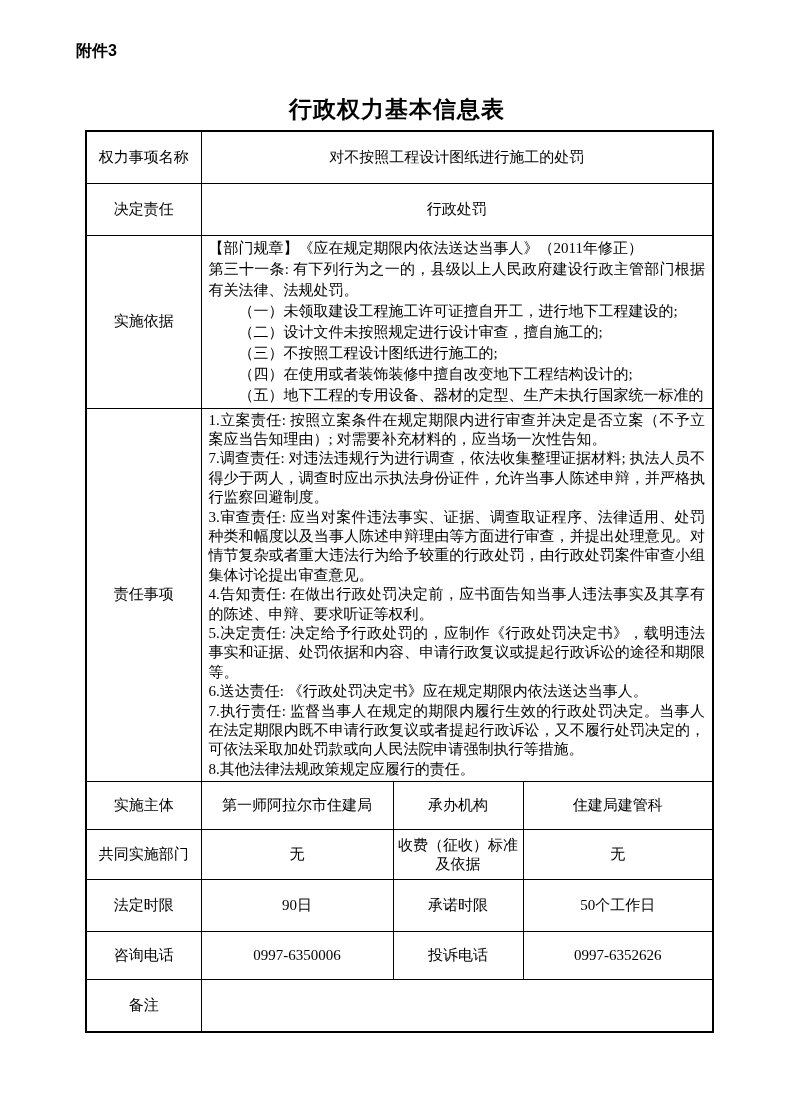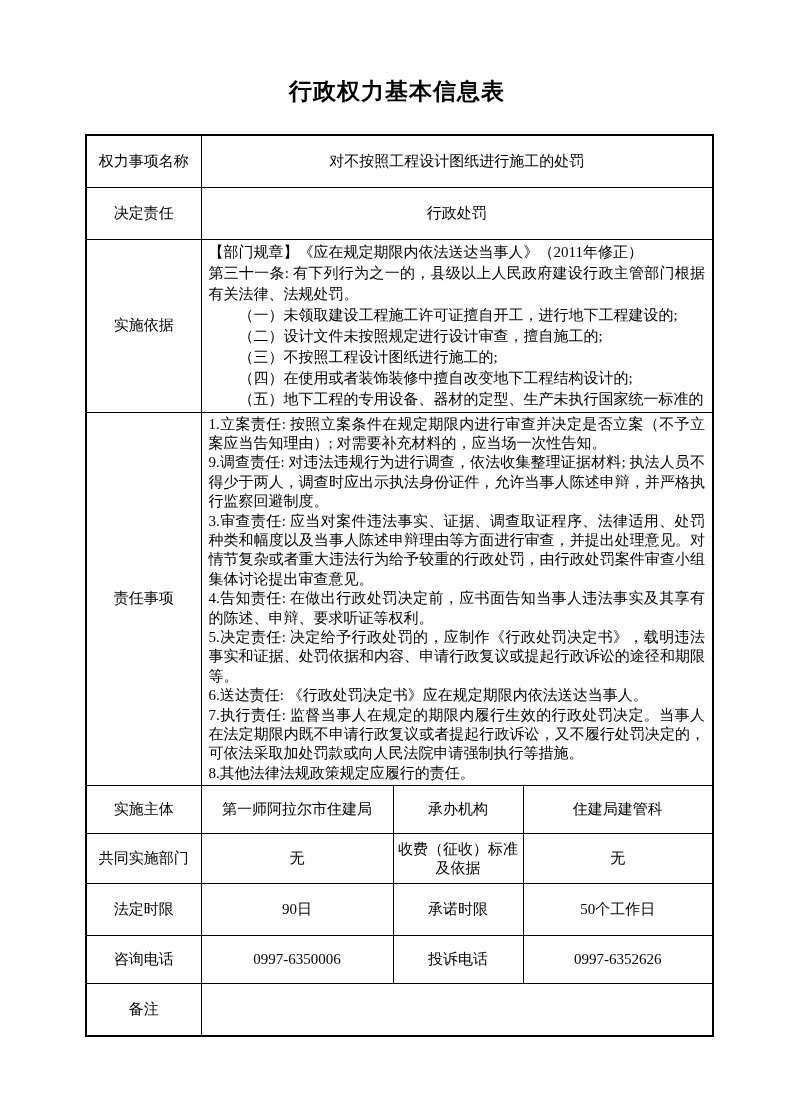--- a/index.html
+++ b/index.html
@@ -19,21 +19,21 @@
     margin-top:36px;
     text-align:center;
     font-family:"Liberation Sans","DejaVu Sans",sans-serif;
     font-weight:bold; font-size:23px; line-height:26px;
     letter-spacing:1px;
   }
   table.info {
     border-collapse:collapse;
     table-layout:fixed;
     width:627px;
-    margin:30px 0 0 85px;
+    margin:8px 0 0 85px;
     border:2px solid #000;
   }
   td {
     border:1px solid #000;
     font-size:15px;
     padding:2px 3px;
     text-align:center;
     vertical-align:middle;
     overflow:hidden;
     word-break:break-all;
@@ -46,20 +46,21 @@
   td.txt p { margin:0; text-align:justify; }
   .basis p  { line-height:21px; }
   .duties p { line-height:19.4px; }
   .indent { text-indent:2em; }
 </style>
 </head>
 <body>
 
 <div class="page">
 
+  <div class="attachment">附件3</div>
 
   <div class="title">行政权力基本信息表</div>
 
   <table class="info">
     <colgroup>
       <col style="width:115px">
       <col style="width:192px">
       <col style="width:130px">
       <col style="width:190px">
     </colgroup>
@@ -85,21 +86,21 @@
         <p class="indent">（三）不按照工程设计图纸进行施工的;</p>
         <p class="indent">（四）在使用或者装饰装修中擅自改变地下工程结构设计的;</p>
         <p class="indent">（五）地下工程的专用设备、器材的定型、生产未执行国家统一标准的</p>
       </td>
     </tr>
 
     <tr style="height:370px">
       <td>责任事项</td>
       <td colspan="3" class="txt duties">
         <p>1.立案责任: 按照立案条件在规定期限内进行审查并决定是否立案（不予立案应当告知理由）; 对需要补充材料的，应当场一次性告知。</p>
-        <p>9.调查责任: 对违法违规行为进行调查，依法收集整理证据材料; 执法人员不得少于两人，调查时应出示执法身份证件，允许当事人陈述申辩，并严格执行监察回避制度。</p>
+        <p>7.调查责任: 对违法违规行为进行调查，依法收集整理证据材料; 执法人员不得少于两人，调查时应出示执法身份证件，允许当事人陈述申辩，并严格执行监察回避制度。</p>
         <p>3.审查责任: 应当对案件违法事实、证据、调查取证程序、法律适用、处罚种类和幅度以及当事人陈述申辩理由等方面进行审查，并提出处理意见。对情节复杂或者重大违法行为给予较重的行政处罚，由行政处罚案件审查小组集体讨论提出审查意见。</p>
         <p>4.告知责任: 在做出行政处罚决定前，应书面告知当事人违法事实及其享有的陈述、申辩、要求听证等权利。</p>
         <p>5.决定责任: 决定给予行政处罚的，应制作《行政处罚决定书》，载明违法事实和证据、处罚依据和内容、申请行政复议或提起行政诉讼的途径和期限等。</p>
         <p>6.送达责任: 《行政处罚决定书》应在规定期限内依法送达当事人。</p>
         <p>7.执行责任: 监督当事人在规定的期限内履行生效的行政处罚决定。当事人在法定期限内既不申请行政复议或者提起行政诉讼，又不履行处罚决定的，可依法采取加处罚款或向人民法院申请强制执行等措施。</p>
         <p>8.其他法律法规政策规定应履行的责任。</p>
       </td>
     </tr>
 
     <tr style="height:48px">

